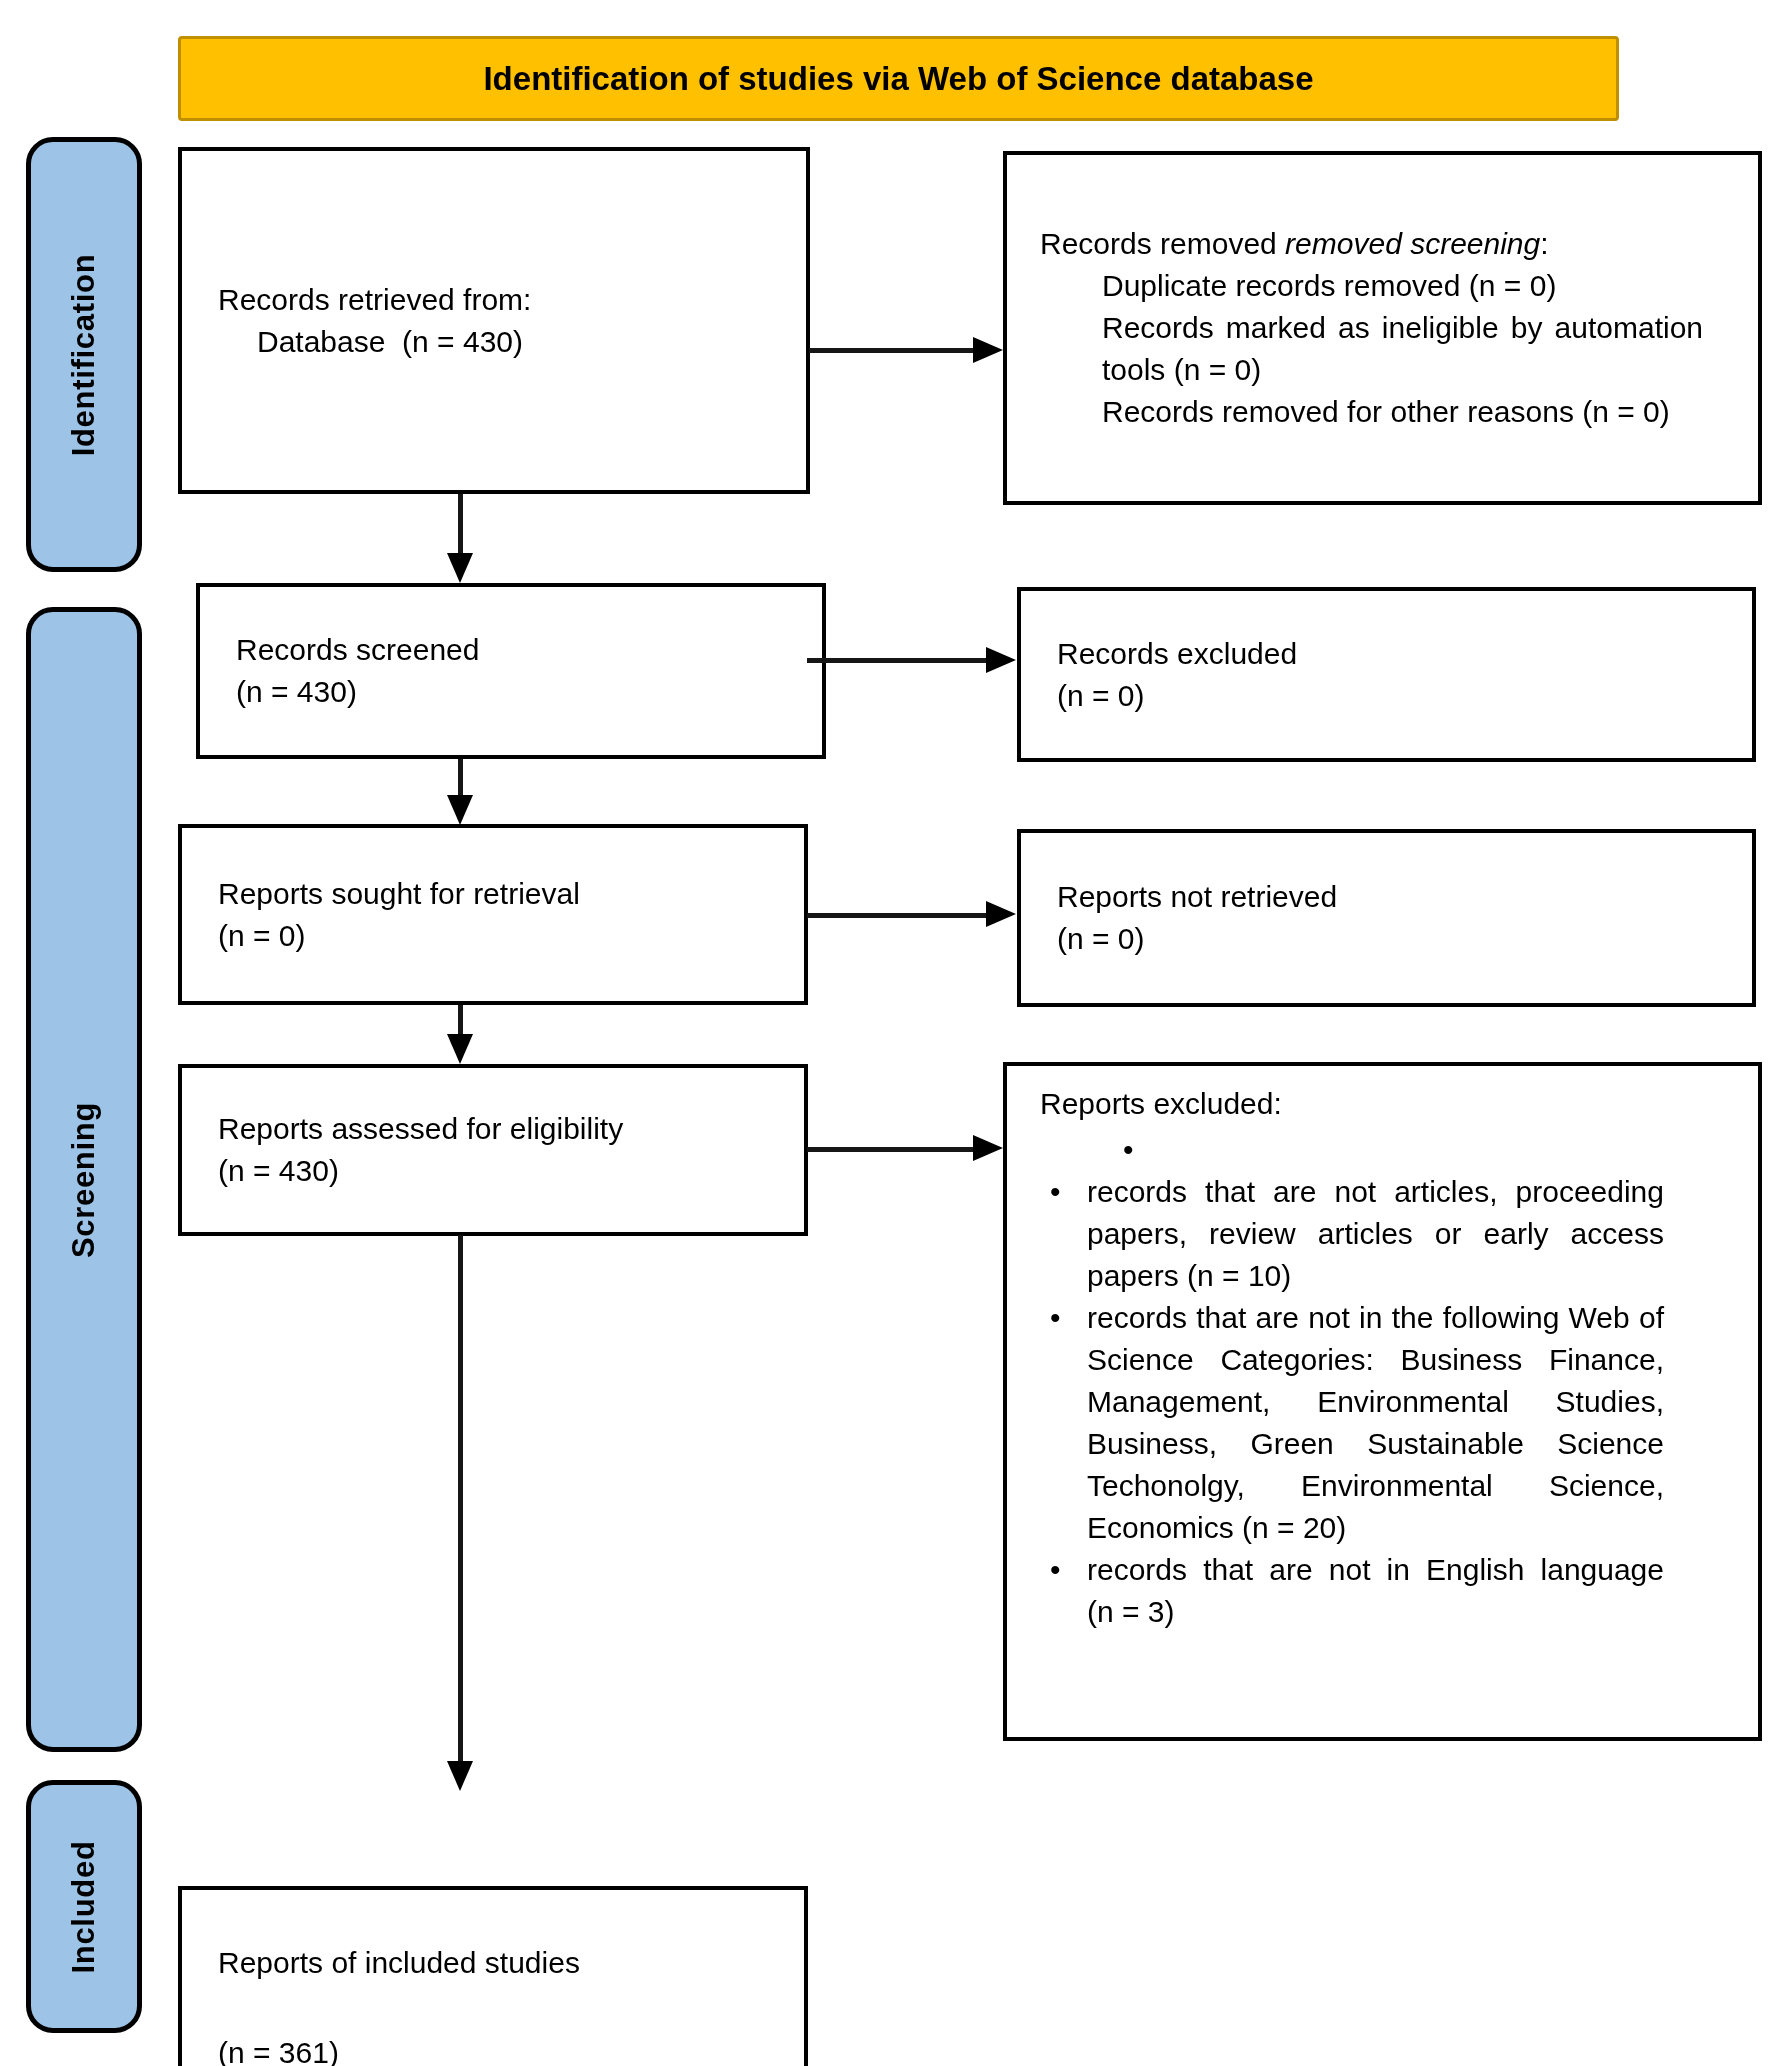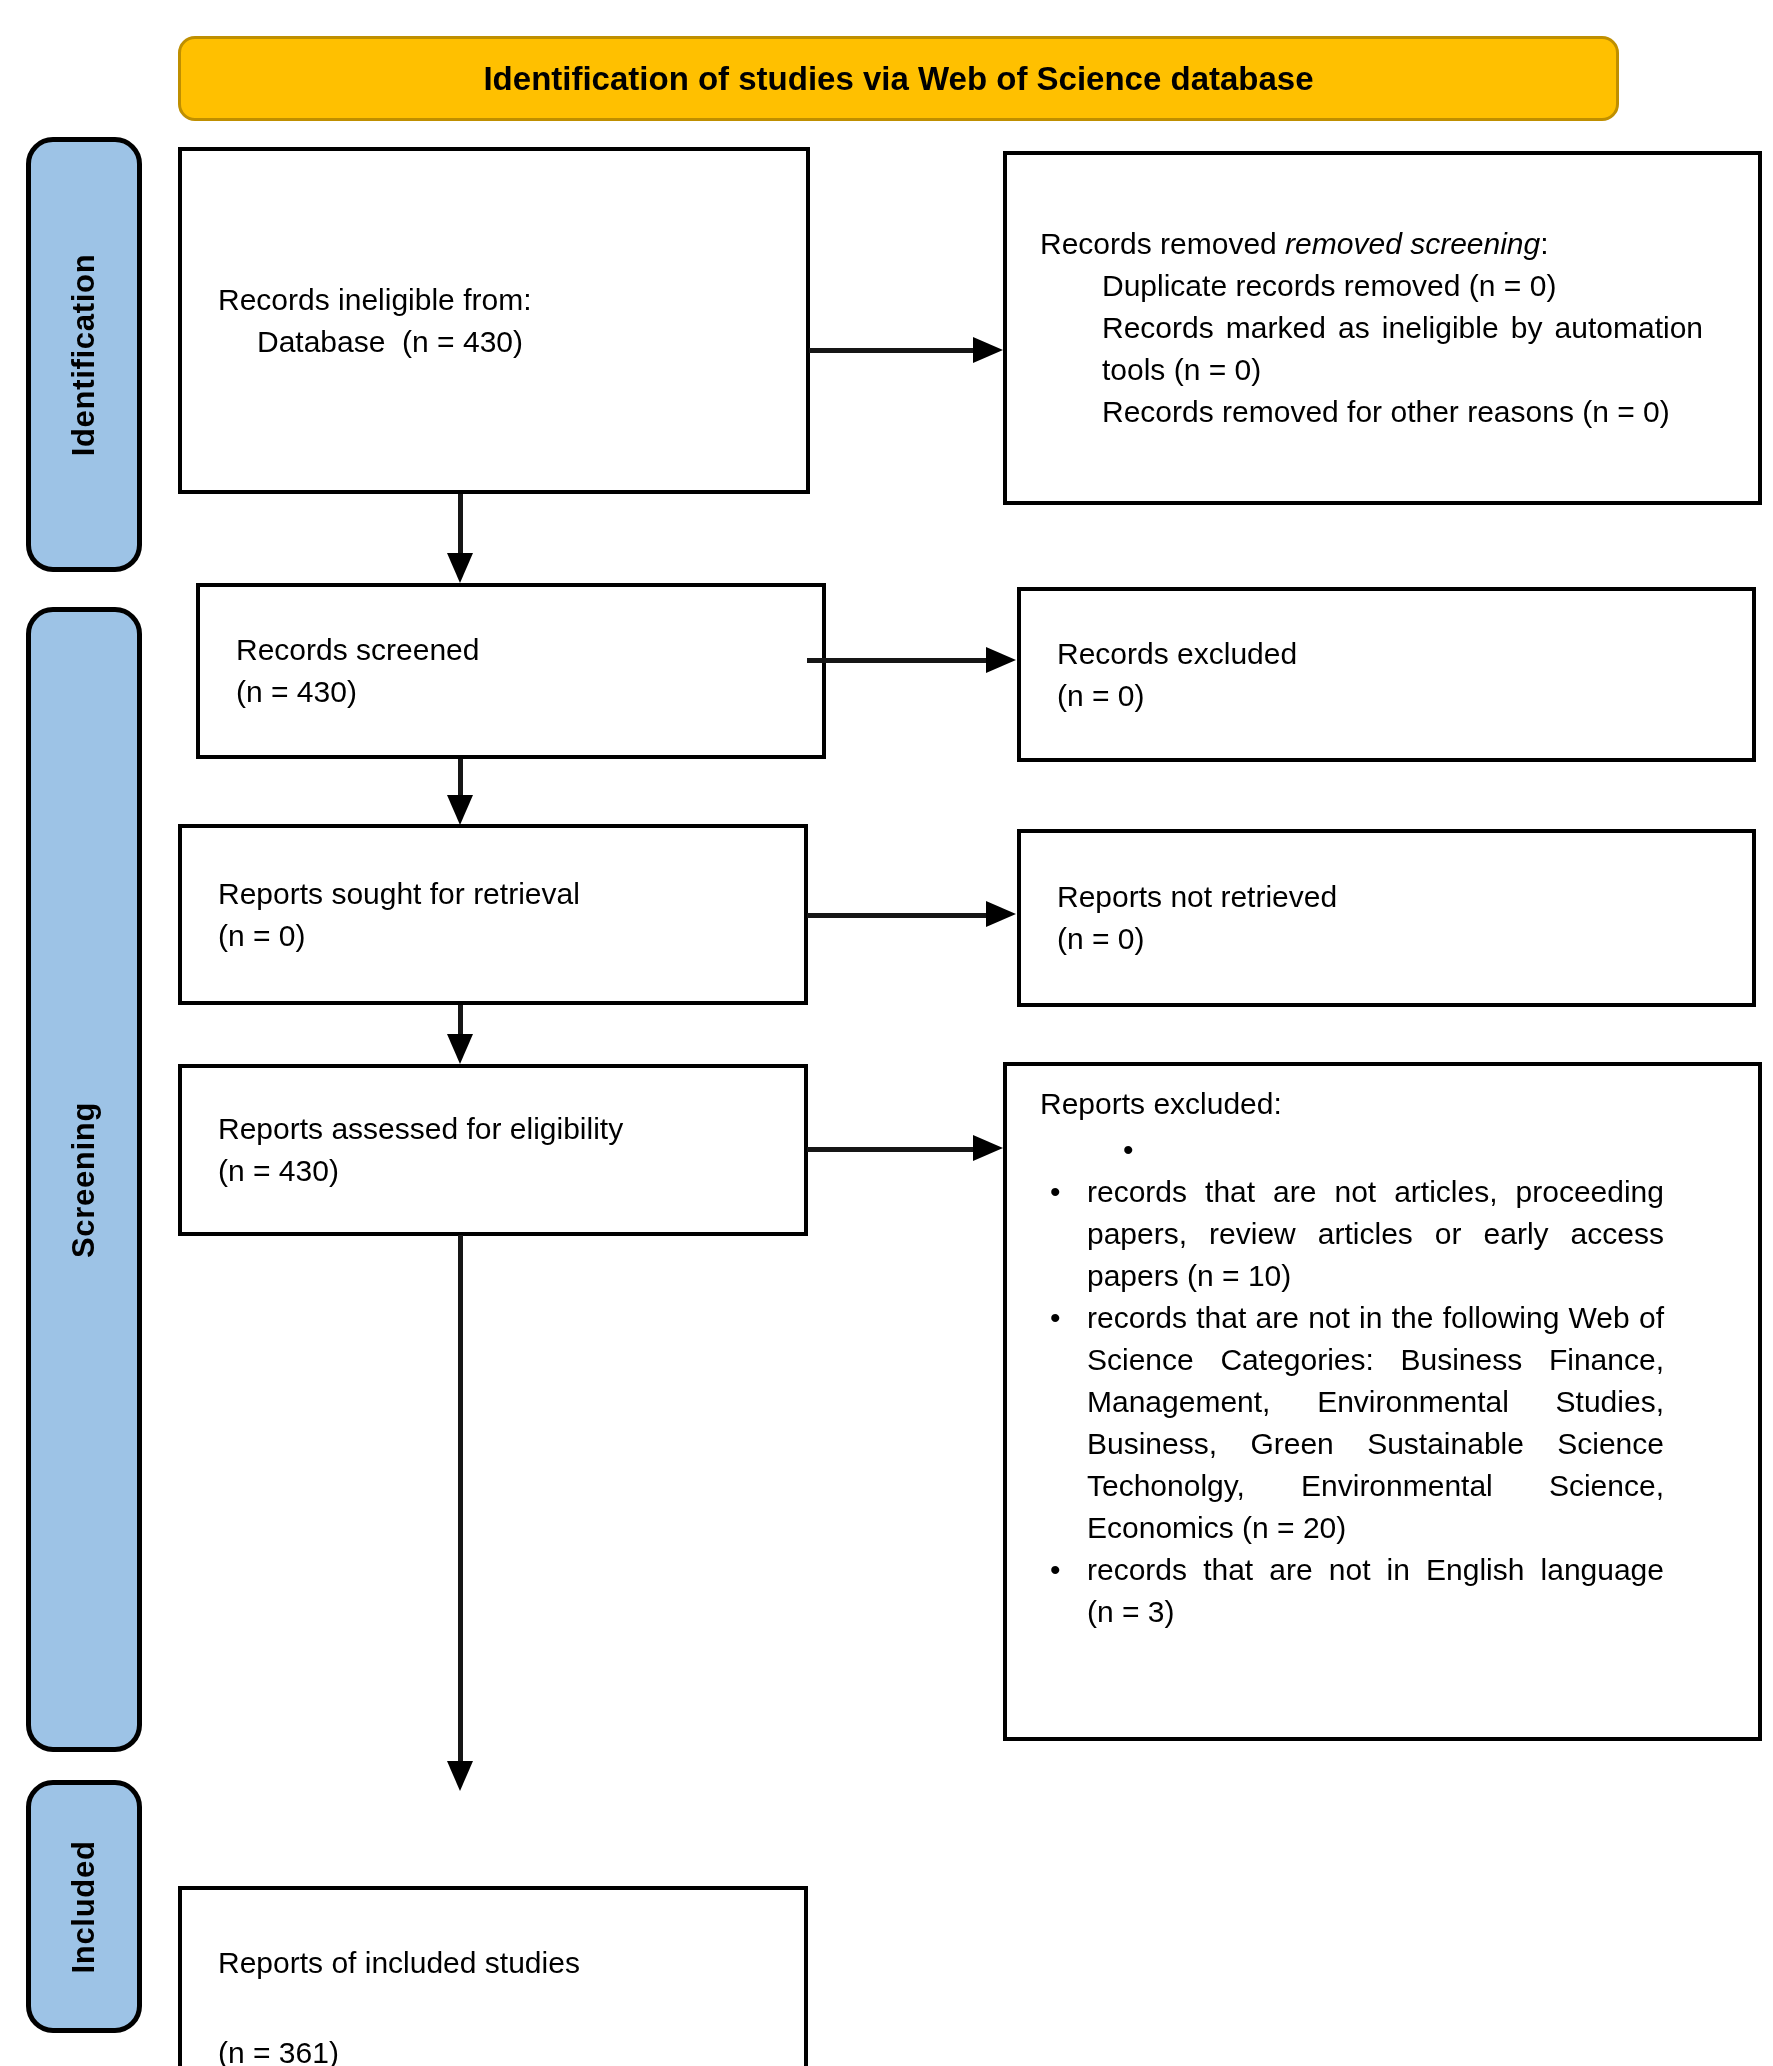--- a/index.html
+++ b/index.html
@@ -4,21 +4,21 @@
 <style>
   html,body{margin:0;padding:0;background:#ffffff;}
   #canvas{
     position:relative;width:1774px;height:2066px;background:#ffffff;overflow:hidden;
     font-family:"Liberation Sans","DejaVu Sans",sans-serif;color:#000;
     font-size:30px;line-height:42px;
   }
   
   .banner{
     position:absolute;left:178px;top:36px;width:1441px;height:85px;
-    border-radius:17px;border:3.9px solid #BF8F00;background:#FFC000;
+    border-radius:4px;border:3.9px solid #BF8F00;background:#FFC000;
     display:flex;align-items:center;justify-content:center;
     font-weight:bold;font-size:33px;box-sizing:border-box;
   }
   
   .stage{
     position:absolute;left:26px;width:116px;background:#9DC3E6;
     border:5.9px solid #000;border-radius:27px;box-sizing:border-box;
     display:flex;align-items:center;justify-content:center;overflow:visible;
   }
   .stage span{
@@ -69,21 +69,21 @@
     <span>Identification</span>
   </div>
   <div class="stage" style="top:607px;height:1145px;">
     <span>Screening</span>
   </div>
   <div class="stage" style="top:1780px;height:253px;">
     <span>Included</span>
   </div>
 
   <div class="box" style="left:178px;top:147px;width:632px;height:347px;">
-    <div class="line">Records ineligible from:</div>
+    <div class="line">Records retrieved from:</div>
     <div class="line indent2">Database  (n = 430)</div>
   </div>
 
   <div class="box" style="left:1003px;top:151px;width:759px;height:354px;">
     <div class="intro"><span>Records removed </span><span class="it">removed screening</span><span>:</span></div>
     <div class="sub">Duplicate records removed (n&nbsp;=&nbsp;0)</div>
     <div class="sub">Records marked as ineligible by automation tools (n&nbsp;=&nbsp;0)</div>
     <div class="sub">Records removed for other reasons (n&nbsp;=&nbsp;0)</div>
   </div>
 

